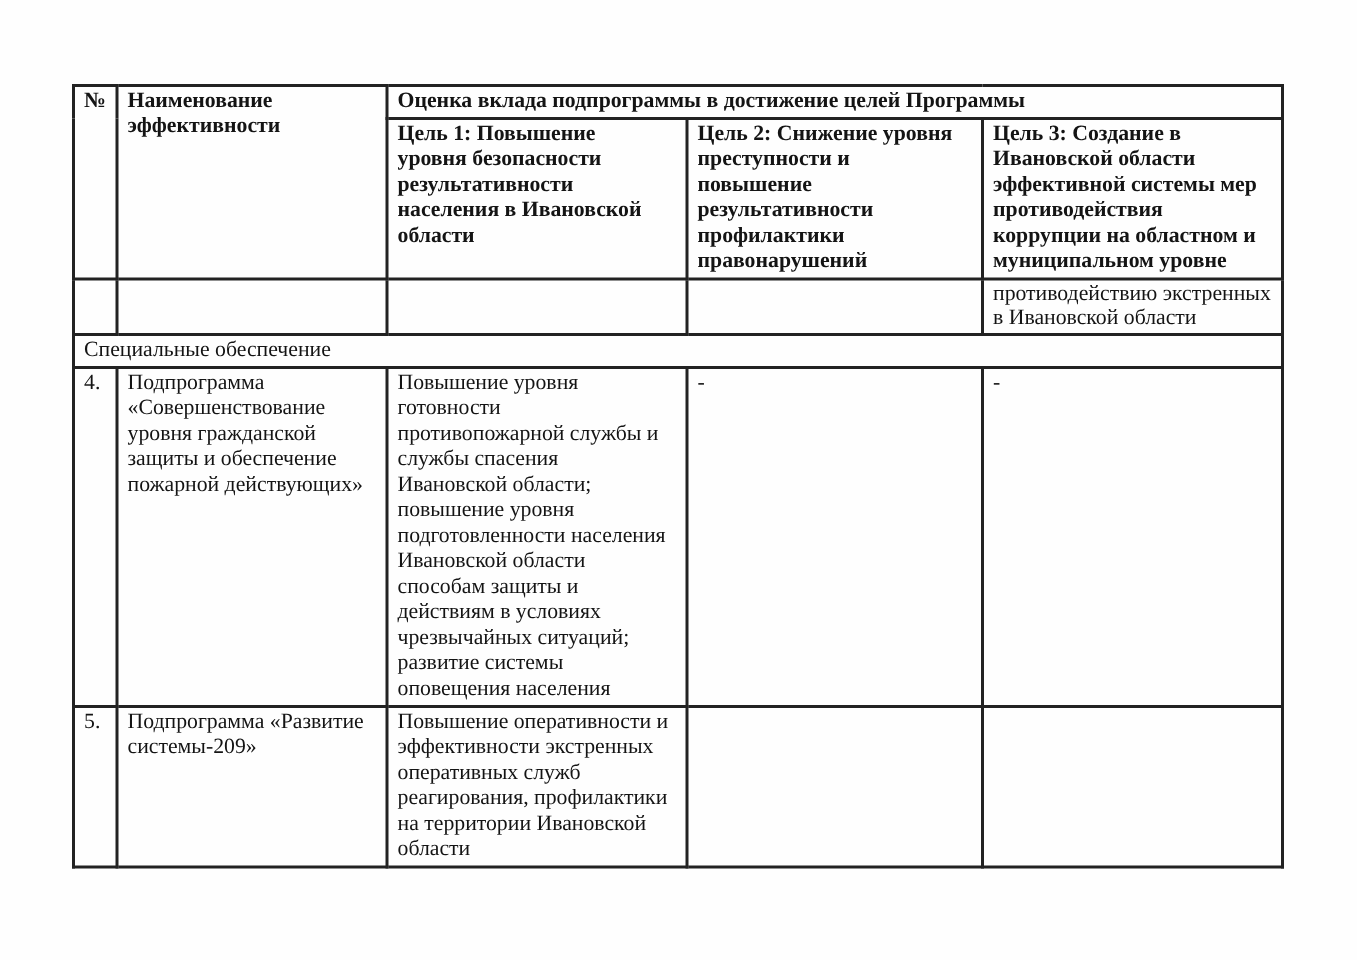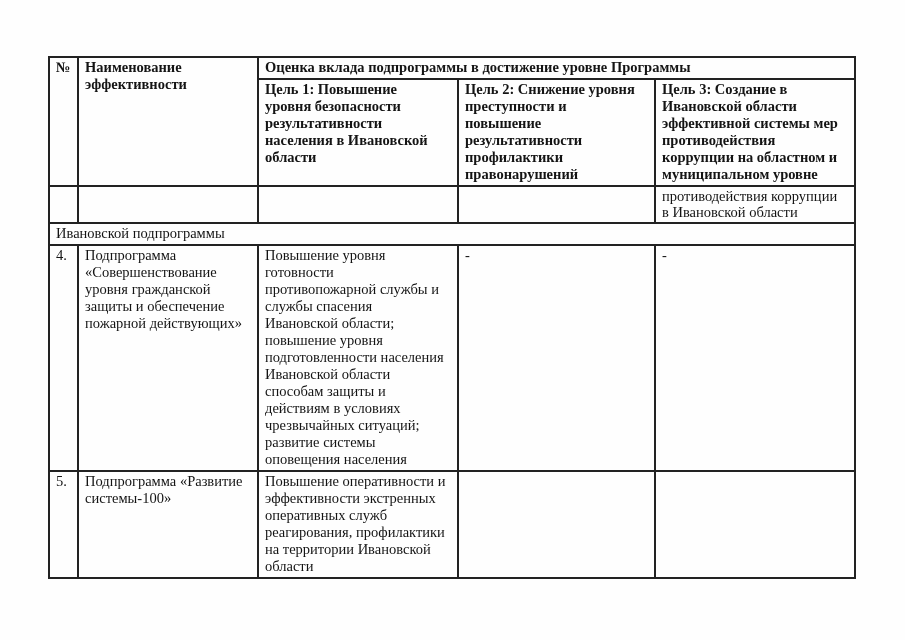--- a/index.html
+++ b/index.html
@@ -61,21 +61,21 @@
       <col style="width:180px">
       <col style="width:200px">
       <col style="width:197px">
       <col style="width:200px">
     </colgroup>
     <tbody>
       <tr class="r-head1">
         <th class="c-num" rowspan="2">№</th>
         <th rowspan="2">Наименование
 эффективности</th>
-        <th colspan="3">Оценка вклада подпрограммы в достижение уровне Программы</th>
+        <th colspan="3">Оценка вклада подпрограммы в достижение целей Программы</th>
       </tr>
       <tr class="r-head2">
         <th>Цель 1: Повышение
 уровня безопасности
 результативности
 населения в Ивановской
 области</th>
         <th>Цель 2: Снижение уровня
 преступности и
 повышение
@@ -87,25 +87,25 @@
 эффективной системы мер
 противодействия
 коррупции на областном и
 муниципальном уровне</th>
       </tr>
       <tr class="r-cont">
         <td></td>
         <td></td>
         <td></td>
         <td></td>
-        <td>противодействия коррупции
+        <td>противодействию экстренных
 в Ивановской области</td>
       </tr>
       <tr class="r-section">
-        <td colspan="5">Ивановской подпрограммы</td>
+        <td colspan="5">Специальные обеспечение</td>
       </tr>
       <tr class="r-data r4">
         <td>4.</td>
         <td>Подпрограмма
 «Совершенствование
 уровня гражданской
 защиты и обеспечение
 пожарной действующих»</td>
         <td>Повышение уровня
 готовности
@@ -119,21 +119,21 @@
 действиям в условиях
 чрезвычайных ситуаций;
 развитие системы
 оповещения населения</td>
         <td>-</td>
         <td>-</td>
       </tr>
       <tr class="r-data r5">
         <td>5.</td>
         <td>Подпрограмма «Развитие
-системы-100»</td>
+системы-209»</td>
         <td>Повышение оперативности и
 эффективности экстренных
 оперативных служб
 реагирования, профилактики
 на территории Ивановской
 области</td>
         <td></td>
         <td></td>
       </tr>
     </tbody>

